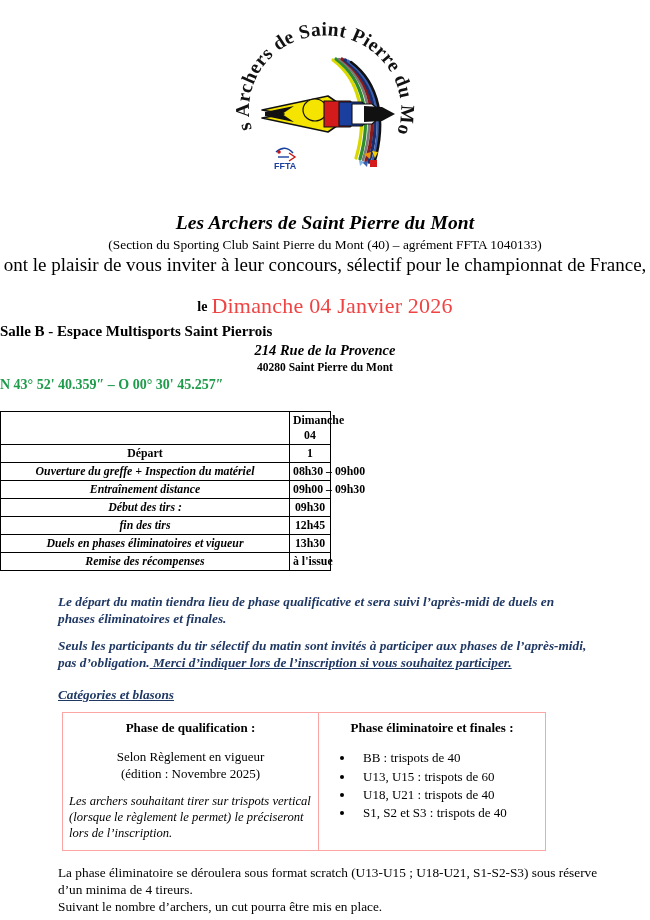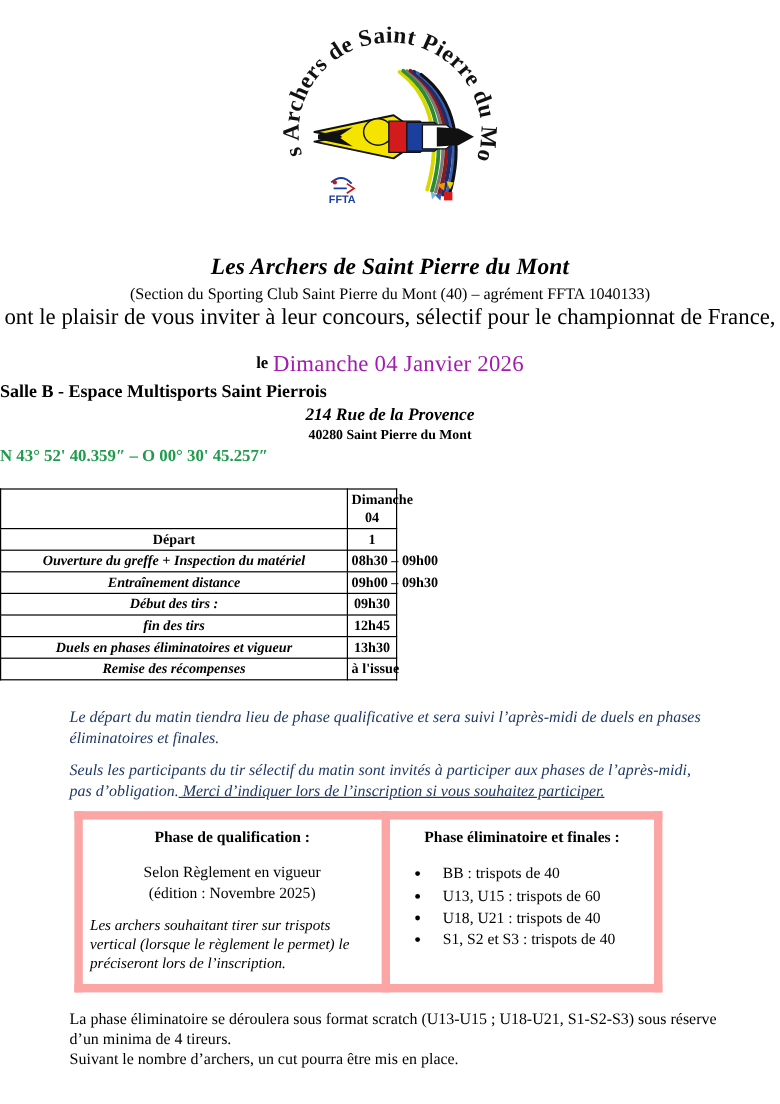--- a/index.html
+++ b/index.html
@@ -55,22 +55,22 @@
     text-align: center;
     margin-top: 17px;
     white-space: nowrap;
   }
   .date-le {
     font-size: 14px;
     font-weight: bold;
     vertical-align: 2px;
   }
   .date-main {
-    font-size: 19px;
-    color: #a21caf;
+    font-size: 22px;
+    color: #ef4444;
     letter-spacing: .2px;
   }
   .venue {
     text-align: left;
     font-size: 15px;
     font-weight: bold;
     margin-top: 4px;
   }
   .street {
     text-align: center;
@@ -115,21 +115,21 @@
   .sched .lbl { font-weight: bold; font-style: italic; }
   .sched .lbl-plain { font-weight: bold; font-style: normal; }
   .sched .val { font-weight: bold; white-space: nowrap; }
   .sched .hdr { font-weight: bold; }
   .sched .blank { border-left: 1px solid #000; border-top: 1px solid #000; }
 
   
   .blue-block { margin: 22px 0 0 58px; width: 536px; }
   .blue-p {
     color: #1F3864;
-    font-weight: normal;
+    font-weight: bold;
     font-style: italic;
     font-size: 13.3px;
     line-height: 1.30;
     margin-bottom: 9px;
   }
   .blue-p u { text-decoration: underline; }
   .cat-head {
     color: #1F3864;
     font-weight: bold;
     font-style: italic;
@@ -139,21 +139,21 @@
   }
 
   
   .cat-wrap { margin: 9px 0 0 62px; }
   table.cats {
     border-collapse: collapse;
     width: 483px;
     table-layout: fixed;
   }
   table.cats td {
-    border: 7px solid #fca5a5;
+    border: 1px solid #fca5a5;
     vertical-align: top;
     padding: 7px 6px 9px 6px;
   }
   table.cats col.q { width: 256px; }
   table.cats col.e { width: 227px; }
   .cat-title {
     text-align: center;
     font-weight: bold;
     font-size: 13px;
     margin-bottom: 13px;
@@ -298,20 +298,21 @@
       </tr>
     </tbody>
   </table>
 </div>
 
 <div class="blue-block">
   <div class="blue-p">Le départ du matin tiendra lieu de phase qualificative et sera suivi l’après-midi de duels en phases éliminatoires et finales.</div>
   <div class="blue-p">
     <span>Seuls les participants du tir sélectif du matin sont invités à participer aux phases de l’après-midi, pas d’obligation.</span><u> Merci d’indiquer lors de l’inscription si vous souhaitez participer.</u>
   </div>
+  <div class="cat-head">Catégories et blasons</div>
 </div>
 
 <div class="cat-wrap">
   <table class="cats">
     <colgroup>
         <col class="q">
         <col class="e">
       </colgroup>
     <tbody>
       <tr>

